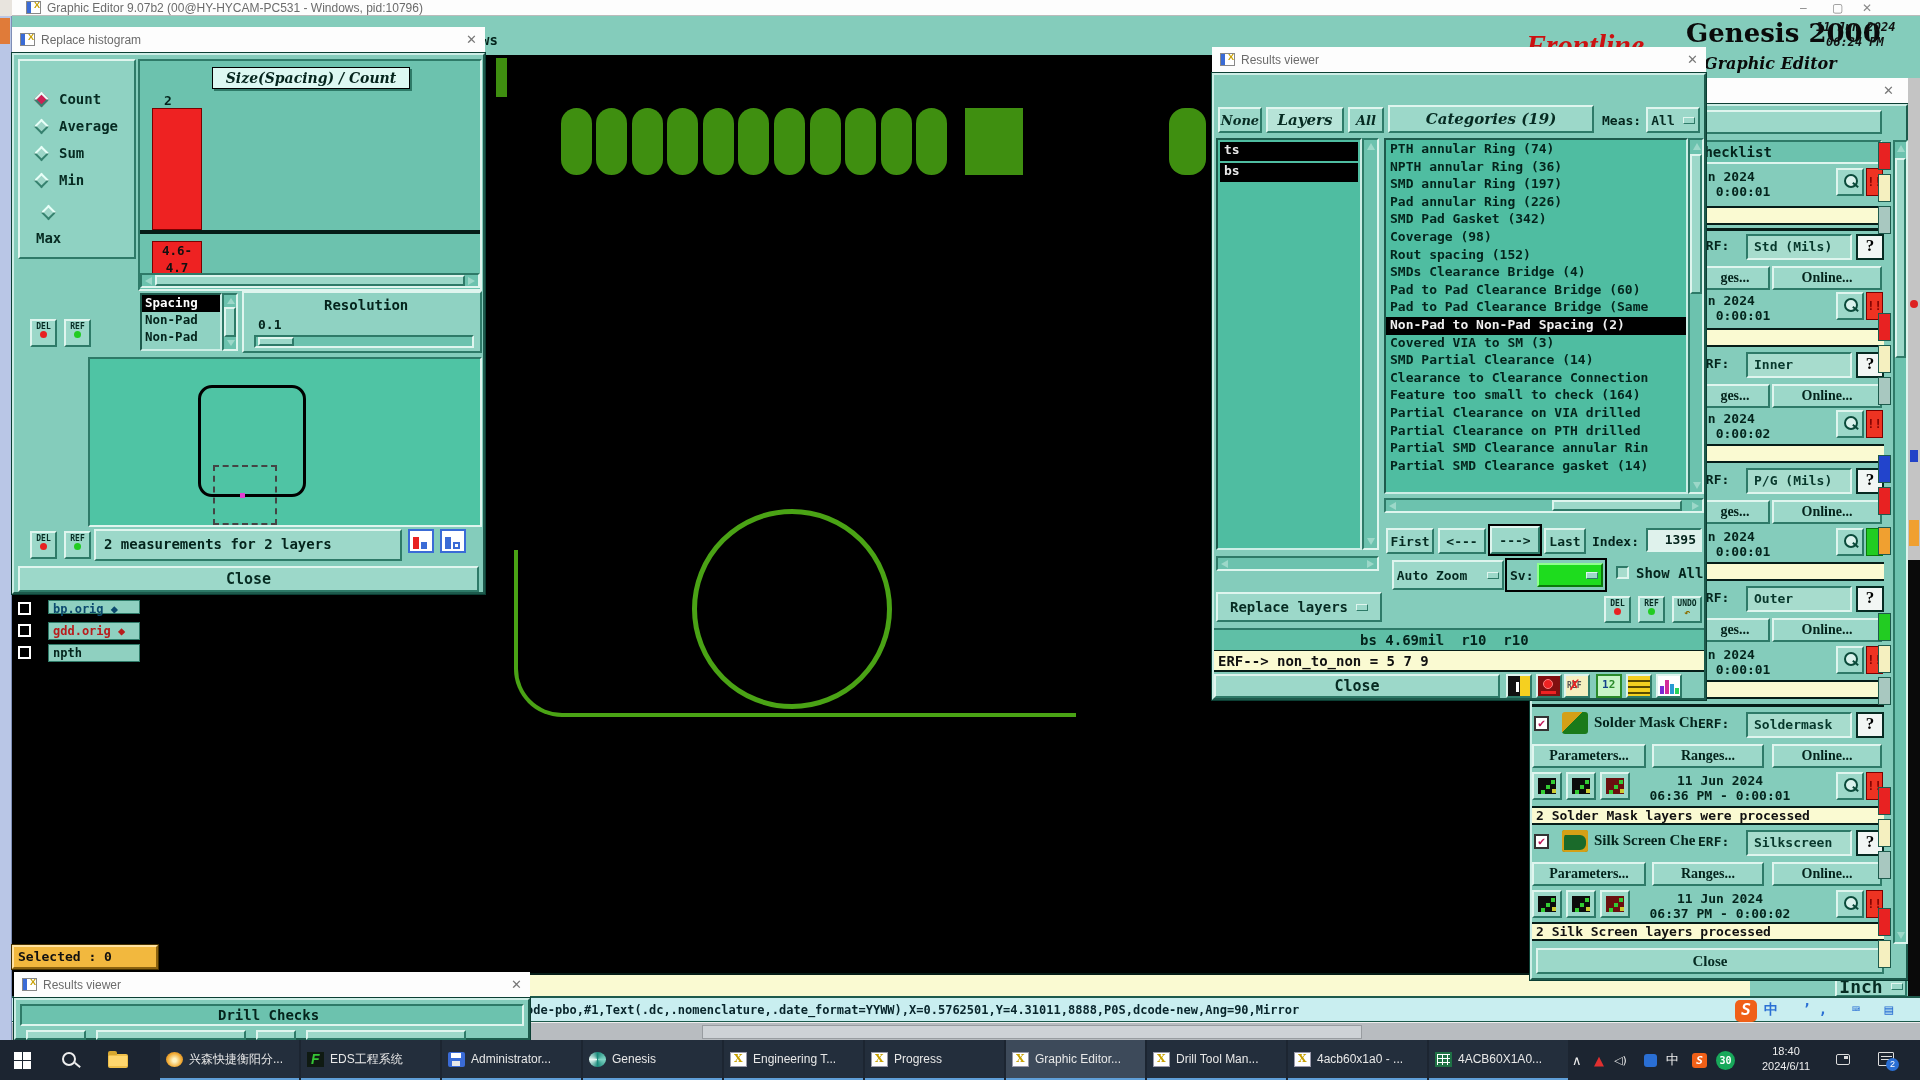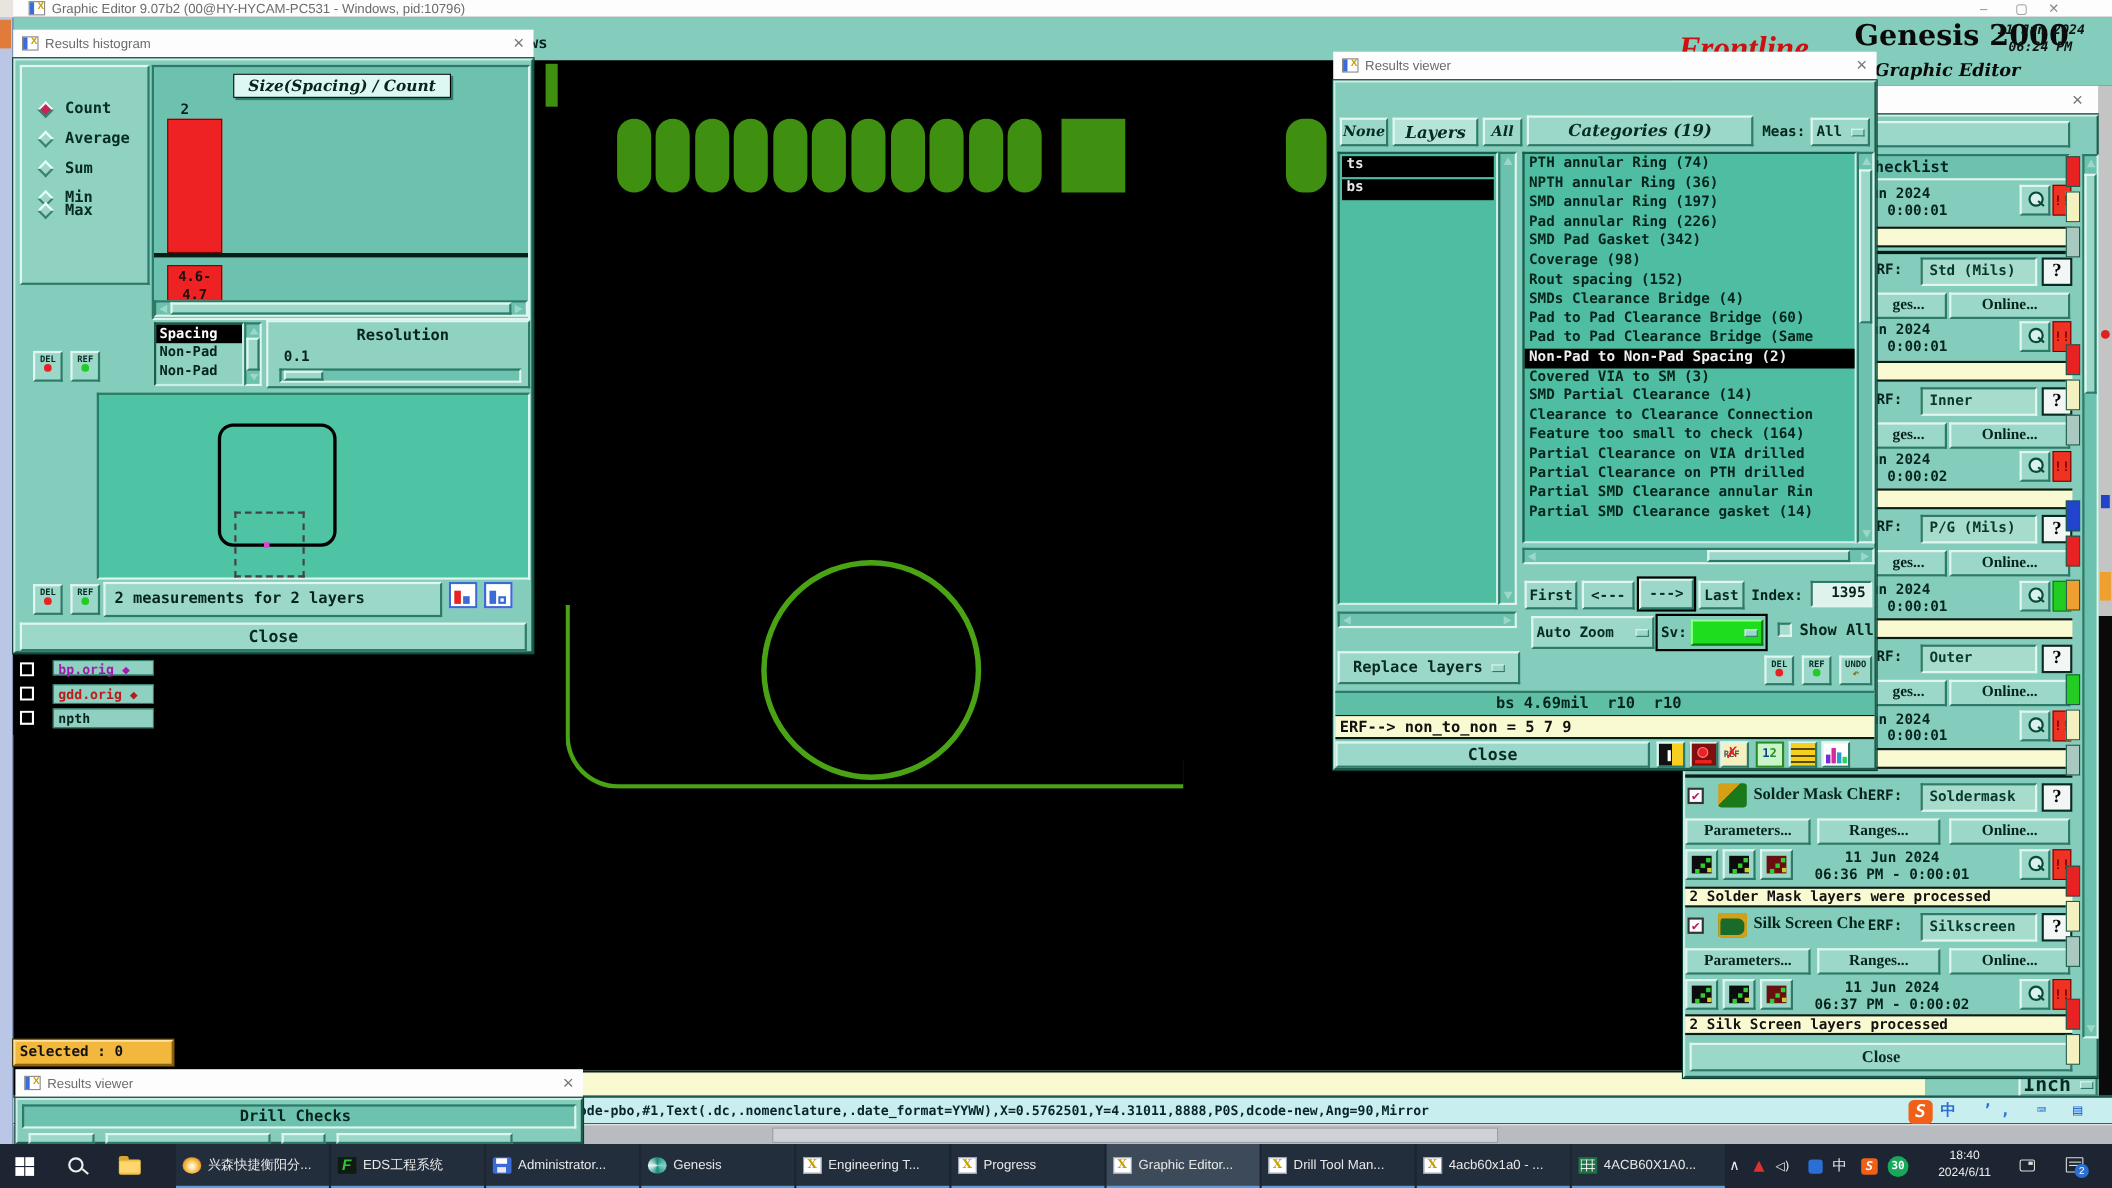--- a/index.html
+++ b/index.html
@@ -135,21 +135,21 @@
     <div class="abs" style="left:166px;top:2px;font-family:'DejaVu Serif',serif;font-weight:bold;font-size:26px;color:#0a0a0a;">Genesis 2000</div>
     <div class="abs" style="left:296px;top:4px;width:100px;font-size:12px;font-weight:bold;font-style:italic;color:#111;line-height:15px;">
       <span>11 Jun 2024</span><br>
       <span style="margin-left:10px;">06:24 PM</span>
     </div>
     <div class="abs" style="left:184px;top:38px;font-family:'DejaVu Serif',serif;font-style:italic;font-weight:bold;font-size:16px;color:#0a0a0a;">Graphic Editor</div>
   </div>
 
   <div class="abs" id="layer-panel" style="left:12px;top:592px;width:150px;height:76px;background:#000;">
       <div style="position: absolute; left: 6px; top: 10px; width: 13px; height: 13px; background: rgb(0, 0, 0); border: 2px solid rgb(255, 255, 255); outline: rgb(0, 0, 0) solid 1px;"></div>
-      <div style="position: absolute; left: 36px; top: 8px; width: 92px; height: 14px; background: rgb(143, 208, 192); border: 1px solid rgb(46, 122, 104); font-size: 12px; font-weight: bold; color: #a21caf; padding: 1px 0px 0px 4px;">bp.orig  ◆</div>
+      <div style="position: absolute; left: 36px; top: 8px; width: 92px; height: 14px; background: rgb(143, 208, 192); border: 1px solid rgb(46, 122, 104); font-size: 12px; font-weight: bold; color: #0c4a6e; padding: 1px 0px 0px 4px;">bp.orig  ◆</div>
       <div style="position: absolute; left: 6px; top: 32px; width: 13px; height: 13px; background: rgb(0, 0, 0); border: 2px solid rgb(255, 255, 255); outline: rgb(0, 0, 0) solid 1px;"></div>
       <div style="position: absolute; left: 36px; top: 30px; width: 92px; height: 18px; background: rgb(143, 208, 192); border: 1px solid rgb(46, 122, 104); font-size: 12px; font-weight: bold; color: #b91c1c; padding: 1px 0px 0px 4px;">gdd.orig  ◆</div>
       <div style="position: absolute; left: 6px; top: 54px; width: 13px; height: 13px; background: rgb(0, 0, 0); border: 2px solid rgb(255, 255, 255); outline: rgb(0, 0, 0) solid 1px;"></div>
       <div style="position: absolute; left: 36px; top: 52px; width: 92px; height: 18px; background: rgb(143, 208, 192); border: 1px solid rgb(46, 122, 104); font-size: 12px; font-weight: bold; color: rgb(4, 36, 28); padding: 1px 0px 0px 4px;">npth</div>
     </div>
 
   <div class="abs cream" style="left:438px;top:973px;width:1312px;height:23px;border-top:2px solid #061d18;">
     <span style="position:absolute;left:32px;top:3px;font-size:13px;font-weight:bold;color:#111;">rner</span>
   </div>
   <div class="abs teal" style="left:1750px;top:973px;width:170px;height:23px;border-top:2px solid #061d18;">
@@ -329,21 +329,21 @@
   <div class="abs" style="left:1908px;top:78px;width:12px;height:918px;background:#c4c4c4;">
     <div class="abs" style="left:2px;top:222px;width:8px;height:8px;border-radius:50%;background:#d22;"></div>
     <div class="abs" style="left:2px;top:372px;width:8px;height:12px;background:#2343c8;"></div>
     <div class="abs" style="left:1px;top:442px;width:10px;height:26px;background:#f0a030;"></div>
     <div class="abs" style="left:0;top:482px;width:12px;height:436px;background:#0a0a0a;"></div>
   </div>
 
   <div class="abs" style="left:12px;top:27px;width:473px;height:567px;">
     <div class="tbar abs" style="left:0;top:0;width:473px;height:26px;">
       <span class="xicon"></span>
-      <span>Results histogram</span>
+      <span>Replace histogram</span>
       <span class="closex">✕</span>
     </div>
     <div class="abs winframe" style="left:0;top:26px;width:473px;height:541px;"></div>
 
     <div class="abs raise" style="left:6px;top:32px;width:118px;height:200px;background:#8fd2c2;"></div>
     <div id="stat-radios">
         <div class="radio-row" style="left: 24px; top: 64px;">
           <div class="diamond on"></div>
           <div class="radio-lbl">Count</div>
         </div>
@@ -352,21 +352,21 @@
           <div class="radio-lbl">Average</div>
         </div>
         <div class="radio-row" style="left: 24px; top: 118px;">
           <div class="diamond"></div>
           <div class="radio-lbl">Sum</div>
         </div>
         <div class="radio-row" style="left: 24px; top: 145px;">
           <div class="diamond"></div>
           <div class="radio-lbl">Min</div>
         </div>
-        <div class="radio-row" style="left: 24px; top: 156px;">
+        <div class="radio-row" style="left: 24px; top: 180px; flex-direction: column;">
           <div class="diamond"></div>
           <div class="radio-lbl">Max</div>
         </div>
       </div>
 
     <div class="abs sunk" style="left:126px;top:32px;width:344px;height:232px;">
       <div class="abs" style="left:72px;top:6px;width:198px;height:22px;background:#ddf8f2;border:1px solid #000;box-shadow:2px 2px 0 #2e7a68;text-align:center;">
         <span class="serifb" style="font-style:italic;font-size:14px;color:#04241c;">Size(Spacing) / Count</span>
       </div>
       <div class="abs" style="left:24px;top:32px;font-size:13px;font-weight:bold;color:#04241c;">2</div>

